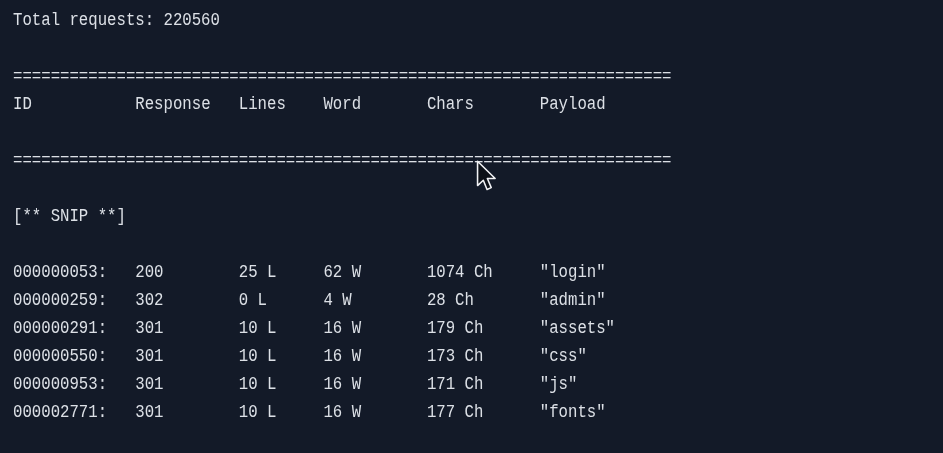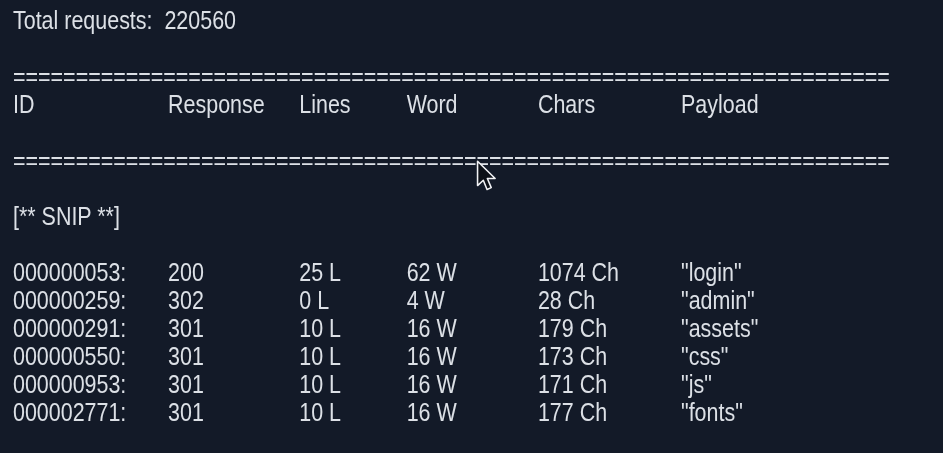--- a/index.html
+++ b/index.html
@@ -11,22 +11,22 @@
     padding: 0;
     width: 943px;
     height: 453px;
     background: var(--bg);
     overflow: hidden;
   }
   .screen {
     position: absolute;
     inset: 0;
     padding: 6px 0 12px 13px;
-    font-family: Liberation Sans, sans-serif;
-    font-size: 26px;
+    font-family: Liberation Mono, monospace;
+    font-size: 19px;
     line-height: 28px;
     color: var(--fg);
     cursor: default;
   }
   .line {
     position: relative;
     height: 28px;
     white-space: pre;
     transform: scaleX(0.825);
     transform-origin: left top;

